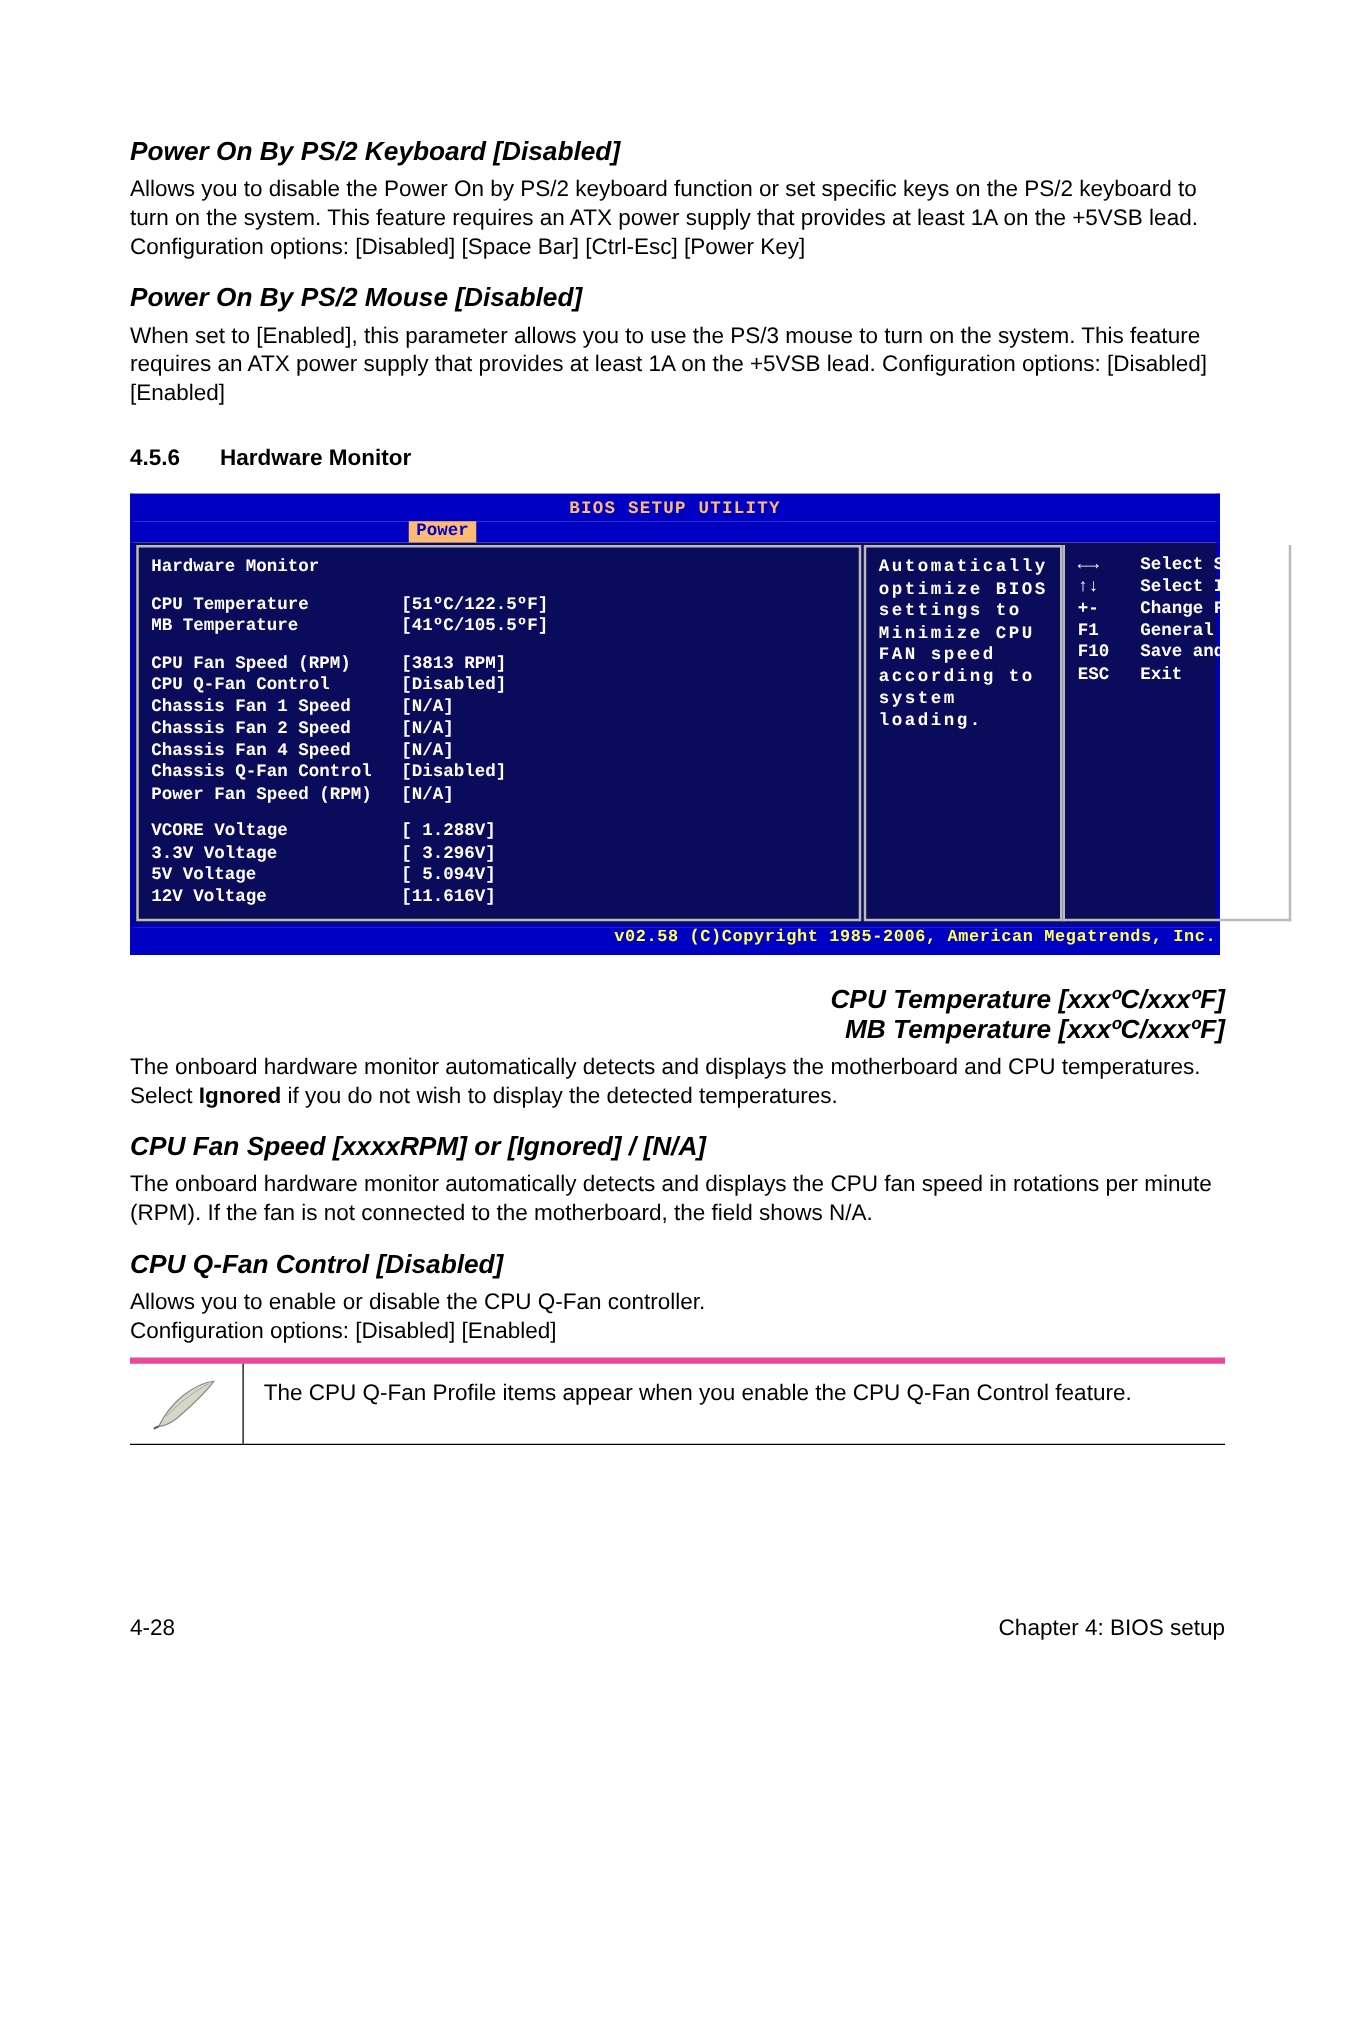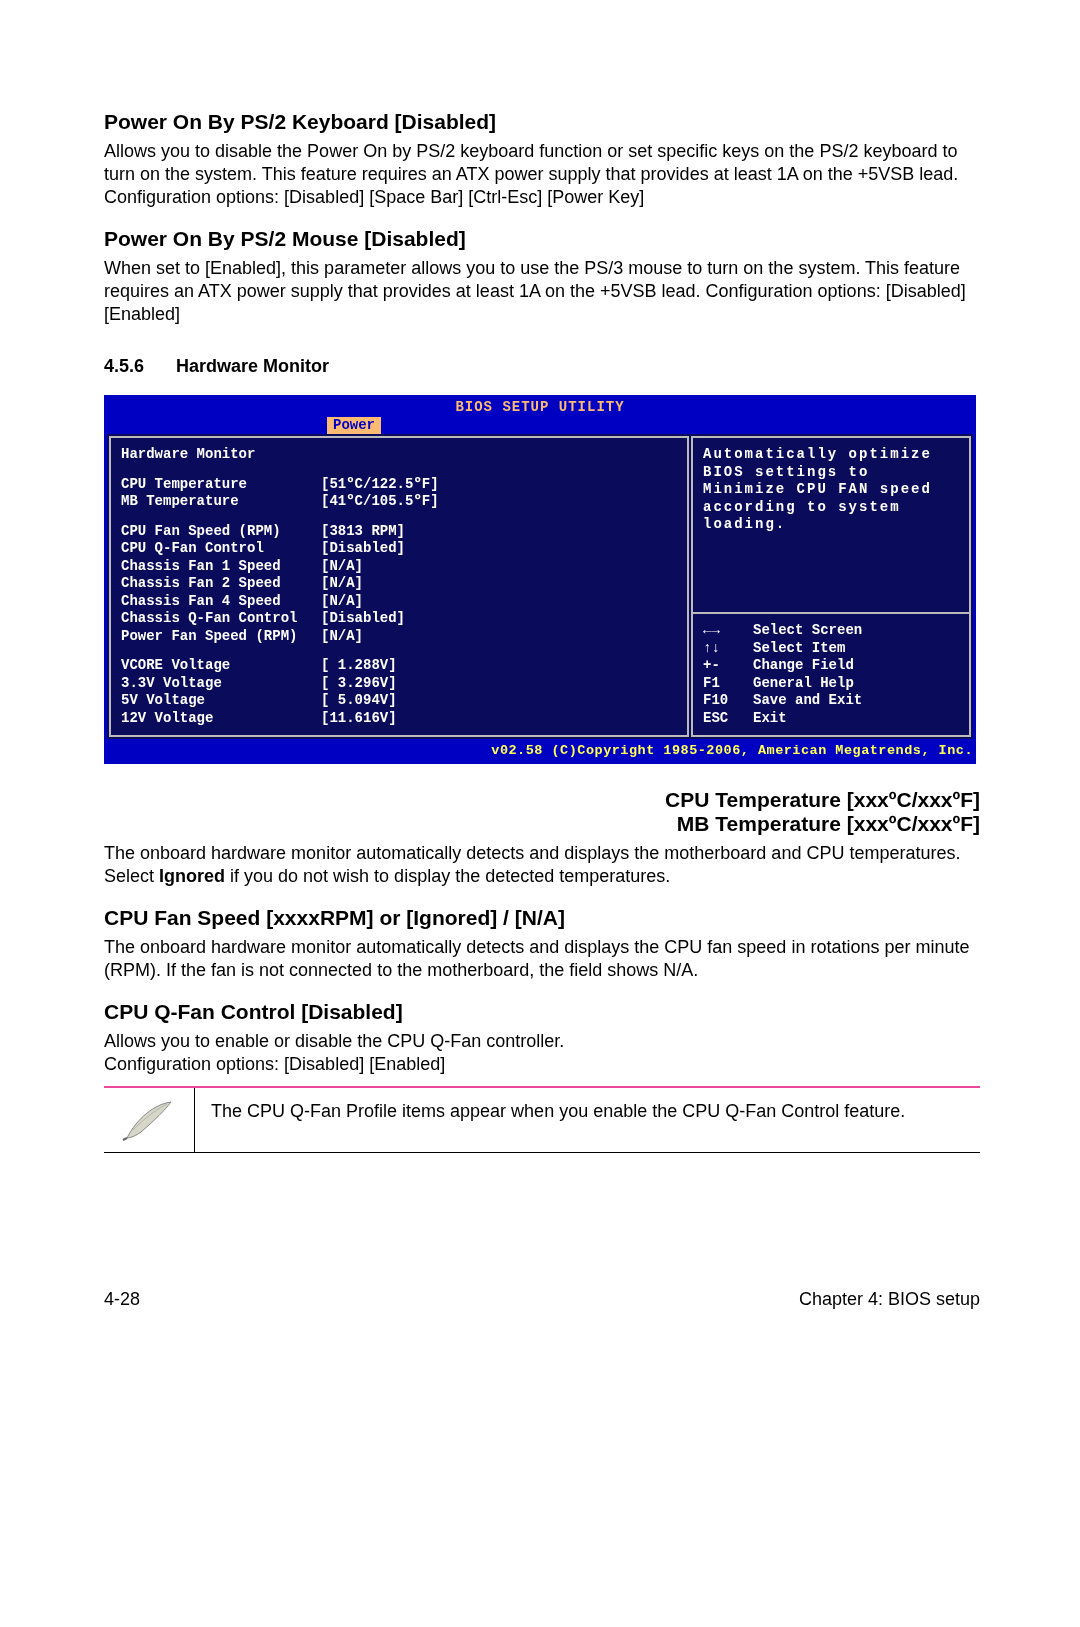--- a/index.html
+++ b/index.html
@@ -10,20 +10,21 @@
     color: #000;
     width: 1080px;
   }
   .page {
     padding: 110px 100px 40px 104px;
   }
   h3.setting-title {
     font-size: 21px;
     font-weight: bold;
     margin: 0 0 6px 0;
+    font-style: italic;
   }
   p.body {
     font-size: 18px;
     line-height: 1.28;
     margin: 0 0 18px 0;
   }
   h2.section-title {
     font-size: 18px;
     font-weight: bold;
     margin: 30px 0 18px 0;
@@ -75,21 +76,20 @@
     border-top: 2px solid #bbb;
     margin: 2px;
     padding: 8px 10px;
     display: flex;
     flex-direction: column;
   }
   .bios-side {
     width: 280px;
     margin: 2px 2px 2px 0;
     display: flex;
-    flex-direction: column;
   }
   .bios-side-top {
     border: 2px solid #bbb;
     padding: 8px 10px;
     flex: 1;
     letter-spacing: 2px;
   }
   .bios-side-bot {
     border: 2px solid #bbb;
     border-top: none;
@@ -112,21 +112,21 @@
     border-bottom: 3px solid #0000c2;
     text-align: right;
     color: #ffff55;
     padding: 1px 0;
     letter-spacing: 0.5px;
     font-size: 13.5px;
   }
   .note-box {
     display: flex;
     align-items: flex-start;
-    border-top: 2px solid #ec4899;
+    border-top: 5px solid #ec4899;
     border-bottom: 1px solid #000;
     padding: 0;
     margin-top: 6px;
   }
   .note-icon-cell {
     width: 90px;
     min-width: 90px;
     border-right: 1px solid #000;
     display: flex;
     align-items: center;

